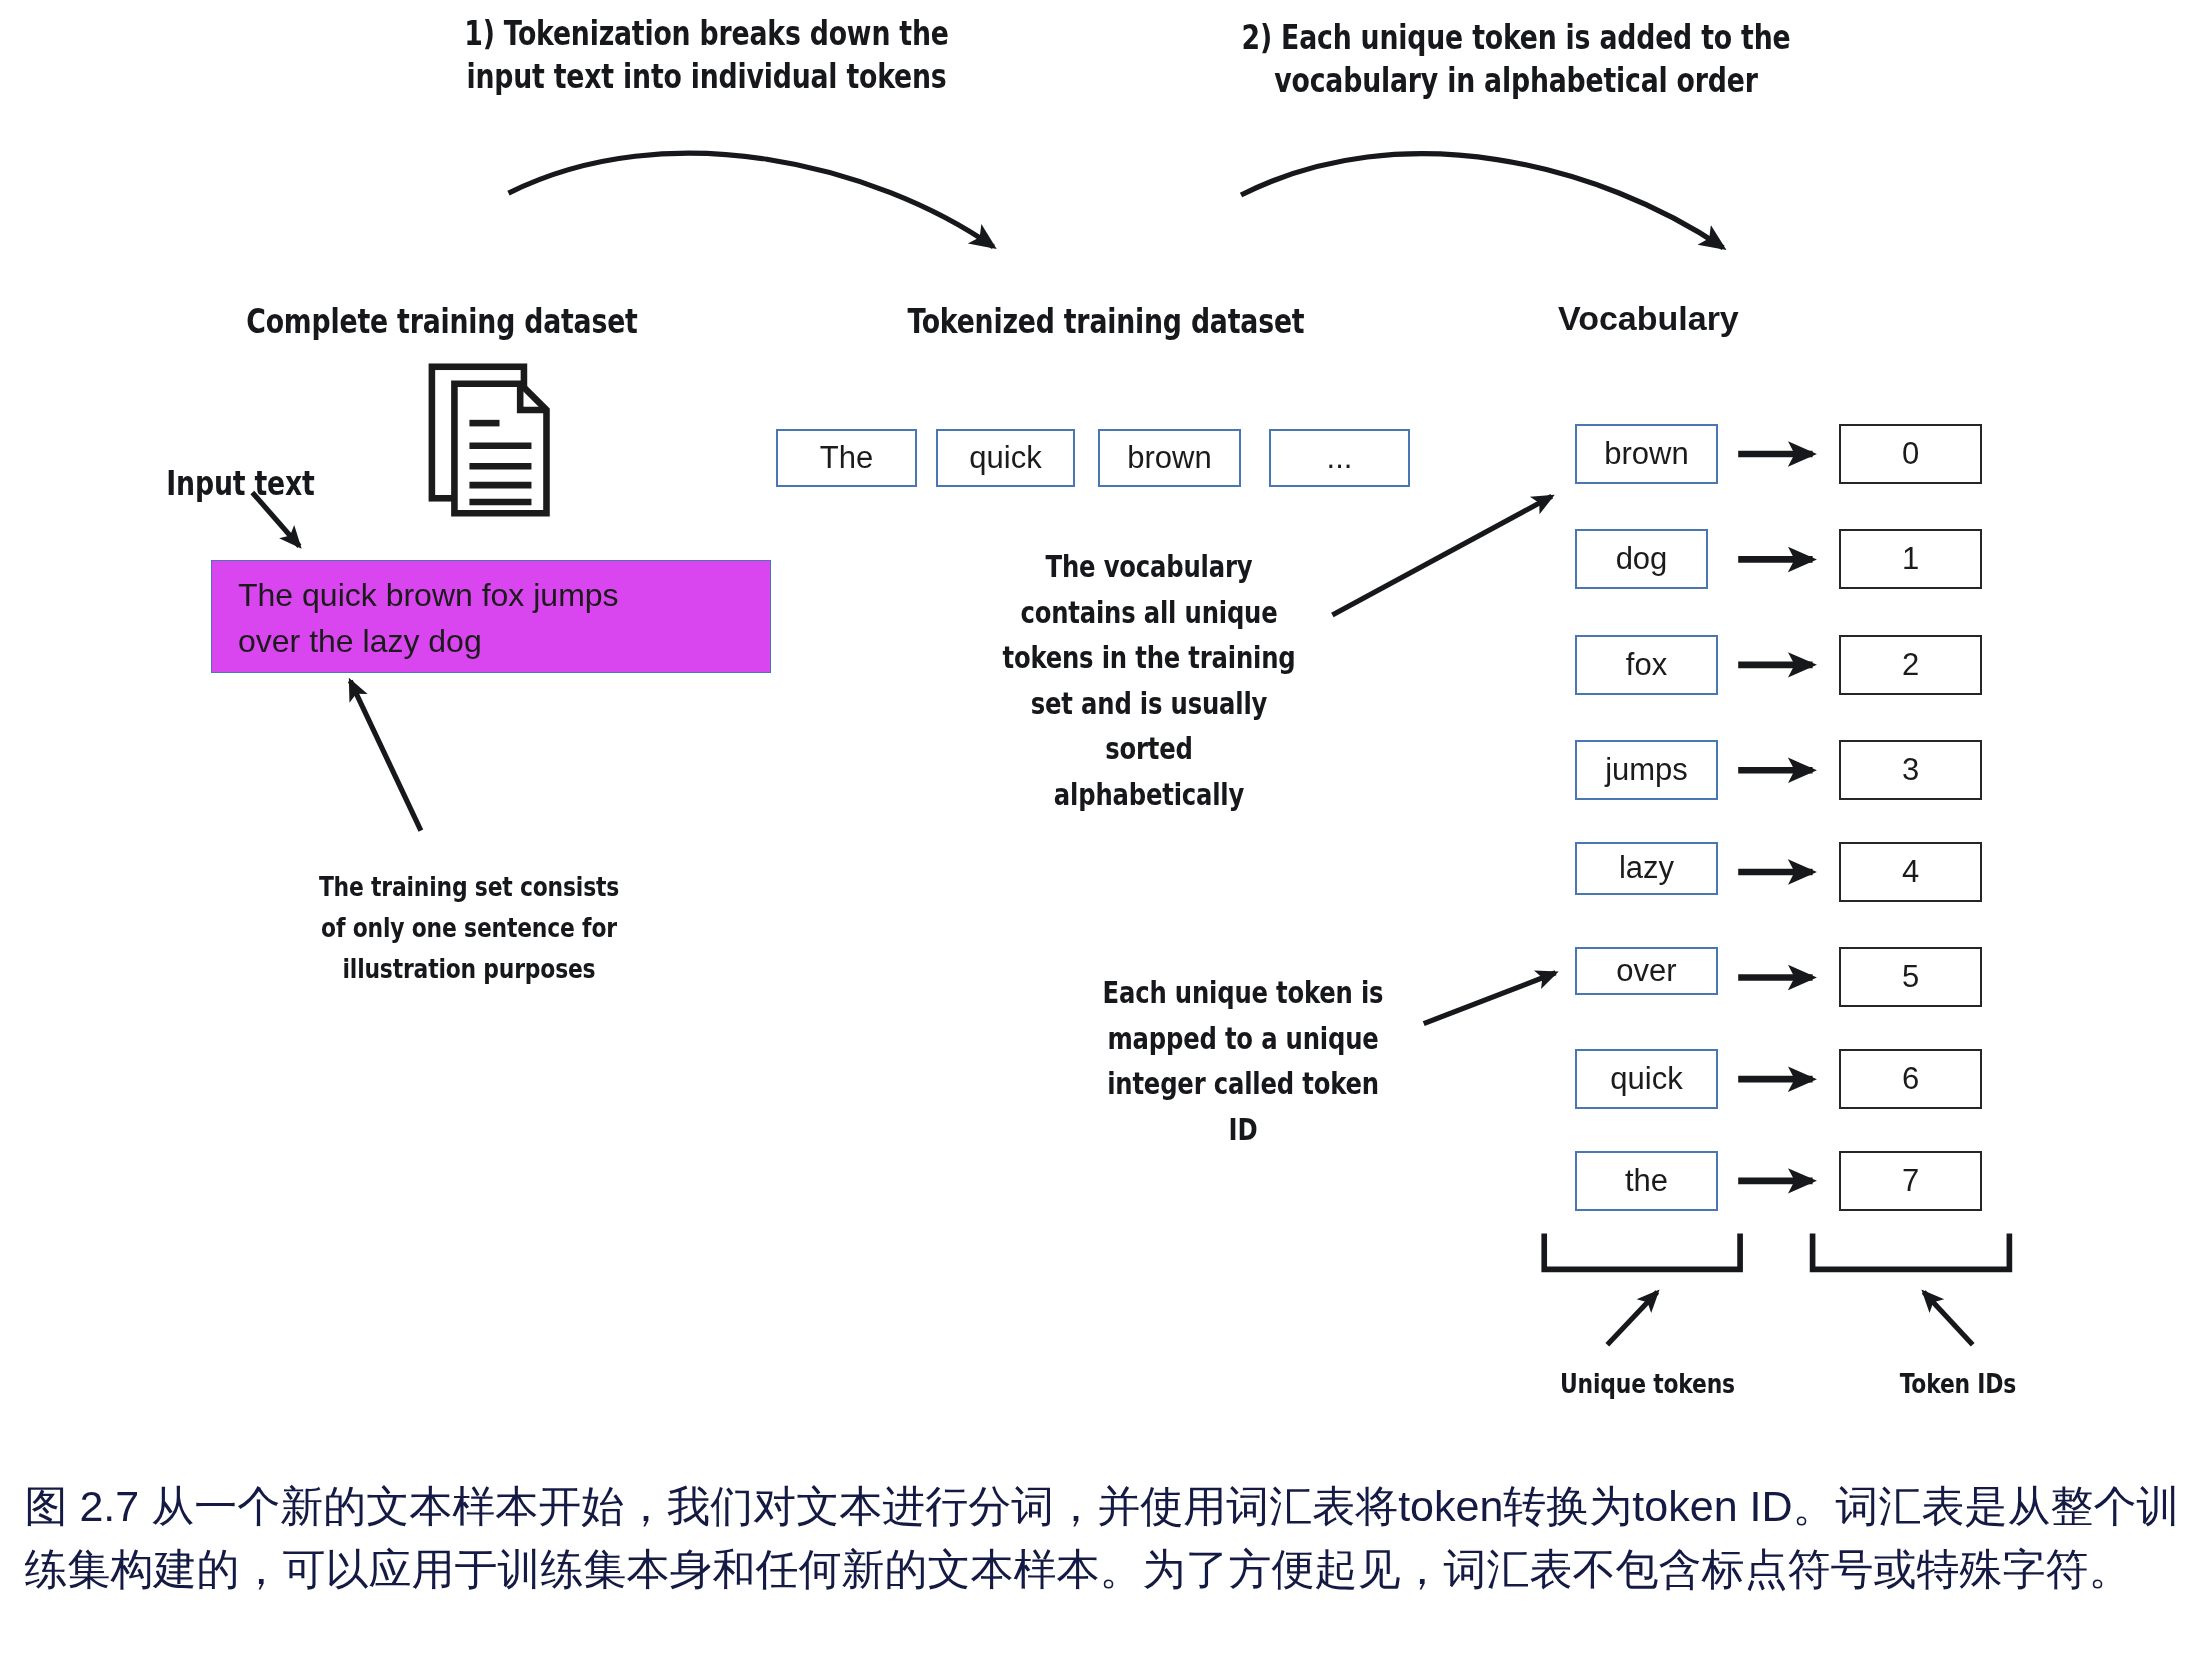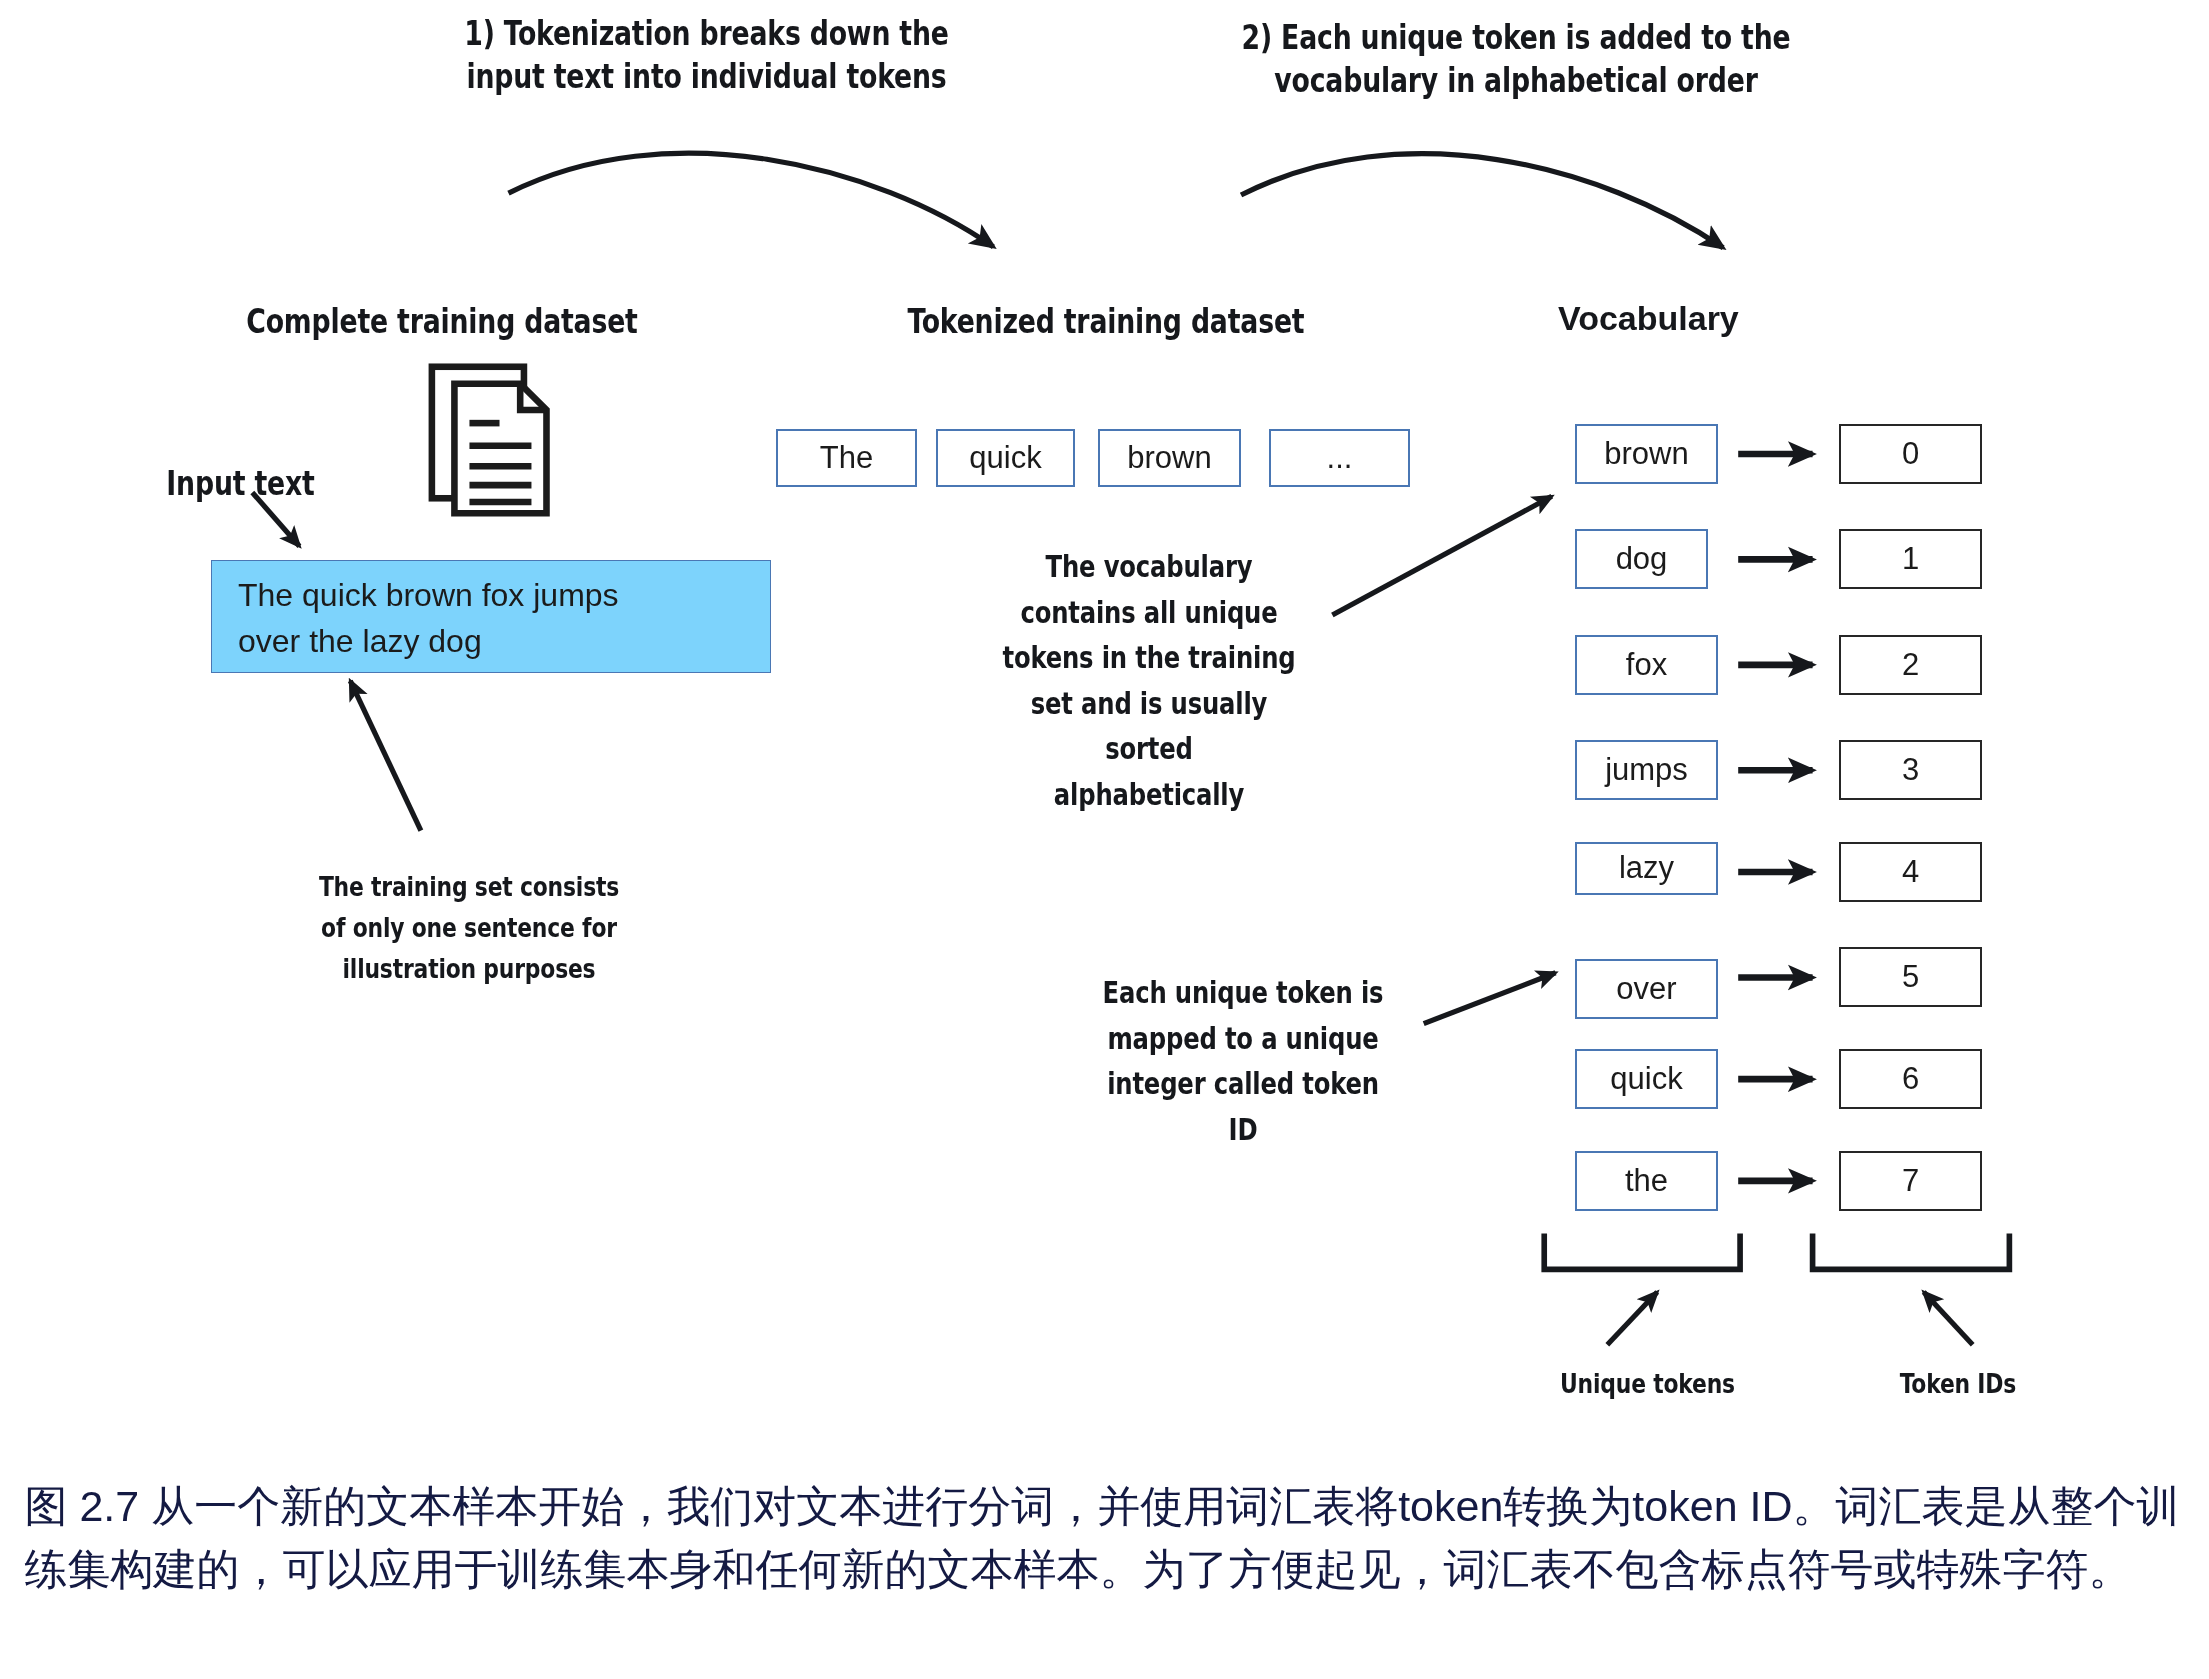--- a/index.html
+++ b/index.html
@@ -64,21 +64,21 @@
     display: flex;
     align-items: center;
     justify-content: center;
     font-family: "Liberation Sans", sans-serif;
     font-size: 31px;
     color: #1b1b1b;
   }
   .inputbox {
     box-sizing: border-box;
     border: 1.9px solid #4a77b4;
-    background: #7dd3fc;
+    background: #d946ef;
     font-family: "Liberation Sans", sans-serif;
     font-size: 32px;
     color: #1b1b1b;
     line-height: 1.42;
     padding: 12.2px 0 0 26px;
   }
 
   
   .caption {
     position: absolute;
@@ -204,21 +204,21 @@
   <span>3</span>
 </div>
 
 <div class="abs bluebox" style="left:1575px; top:842px; width:143px; height:53px;">
   <span>lazy</span>
 </div>
 <div class="abs blackbox" style="left:1839px; top:842px; width:143px; height:60px;">
   <span>4</span>
 </div>
 
-<div class="abs bluebox" style="left:1575px; top:947px; width:143px; height:60px;margin-top:12px;">
+<div class="abs bluebox" style="left:1575px; top:947px; width:143px; height:48px;">
   <span>over</span>
 </div>
 <div class="abs blackbox" style="left:1839px; top:947px; width:143px; height:60px;">
   <span>5</span>
 </div>
 
 <div class="abs bluebox" style="left:1575px; top:1049px; width:143px; height:60px;">
   <span>quick</span>
 </div>
 <div class="abs blackbox" style="left:1839px; top:1049px; width:143px; height:60px;">

